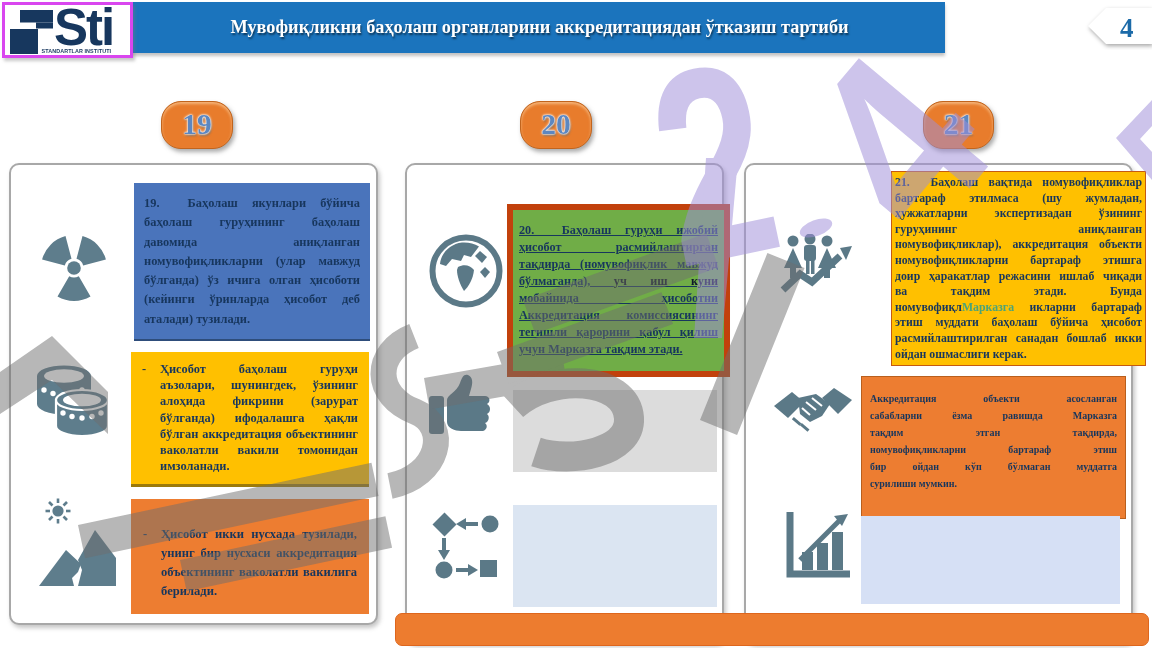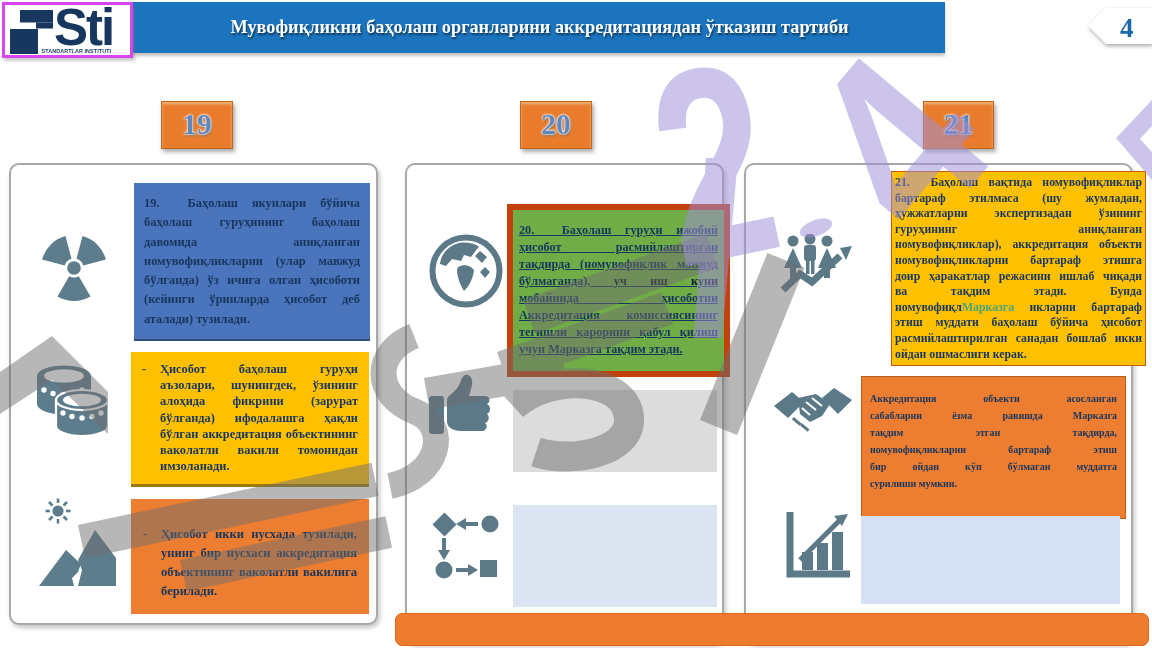--- a/index.html
+++ b/index.html
@@ -8,21 +8,21 @@
   .abs{position:absolute;}
   
   #hdrbar{left:128px;top:2px;width:817px;height:51px;background:#1b74bd;
           box-shadow:0 3px 3px rgba(120,120,120,.45);}
   #hdrbar .title{position:absolute;left:36px;right:30px;top:15px;text-align:center;
       color:#fff;font-weight:bold;font-size:18.3px;
       text-shadow:1px 2px 2px rgba(0,0,0,.55);}
   #logobox{left:2px;top:2px;width:125px;height:50px;background:#fff;
            border:3px solid #d946ef;box-shadow:2px 3px 3px rgba(120,120,120,.4);}
   
-  .badge{width:70px;height:46px;border-radius:0;background:#e87c2c;
+  .badge{width:70px;height:46px;border-radius:20px;background:#e87c2c;
          border:1px solid #c1641d;box-shadow:2px 3px 4px rgba(90,90,90,.5),
          inset 0 2px 3px rgba(255,230,190,.55);
          text-align:center;font-weight:bold;font-size:29.5px;line-height:44px;
          color:#5d87c0;text-shadow:0 0 3px #fff,0 0 2px #fff,0 0 1px #fff,1px 2px 2px rgba(90,90,90,.75);}
   
   .card{background:#fff;border:2px solid #a8a8a8;border-radius:10px;
         box-shadow:2px 3px 4px rgba(130,130,130,.45);}
   
   .box{color:#17365d;font-weight:bold;}
   .box .jl{text-align:justify;text-align-last:justify;}

